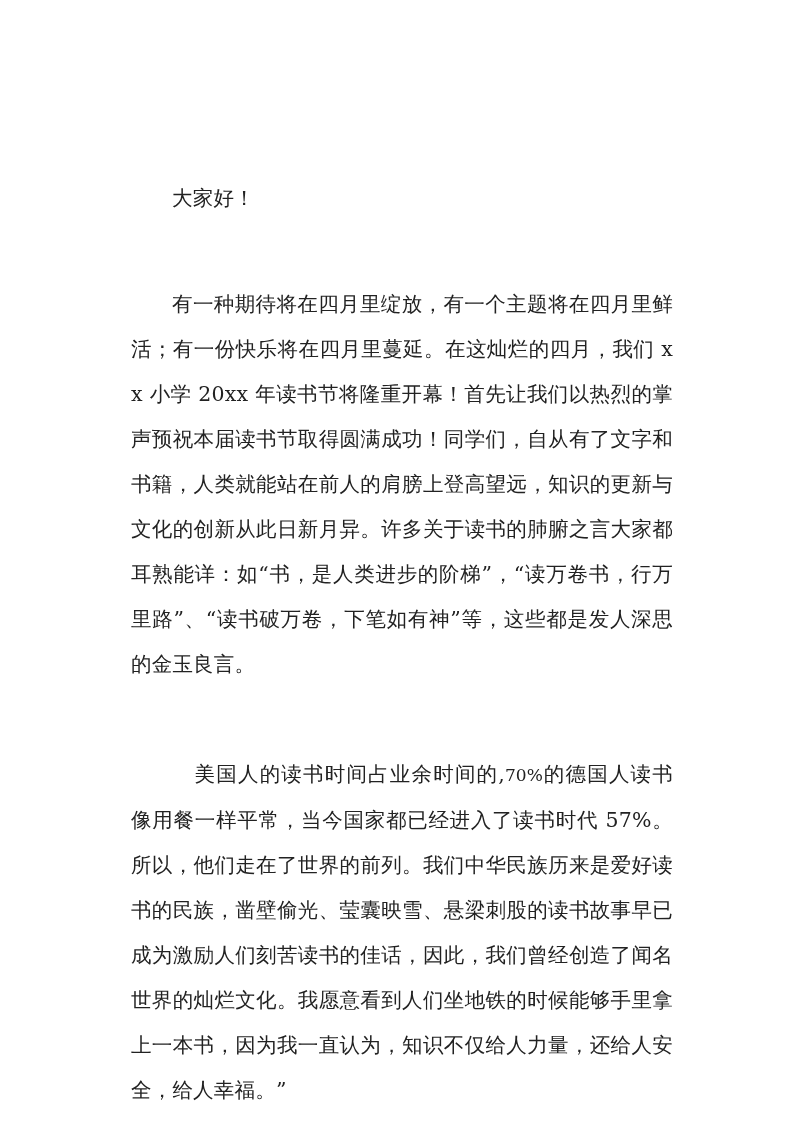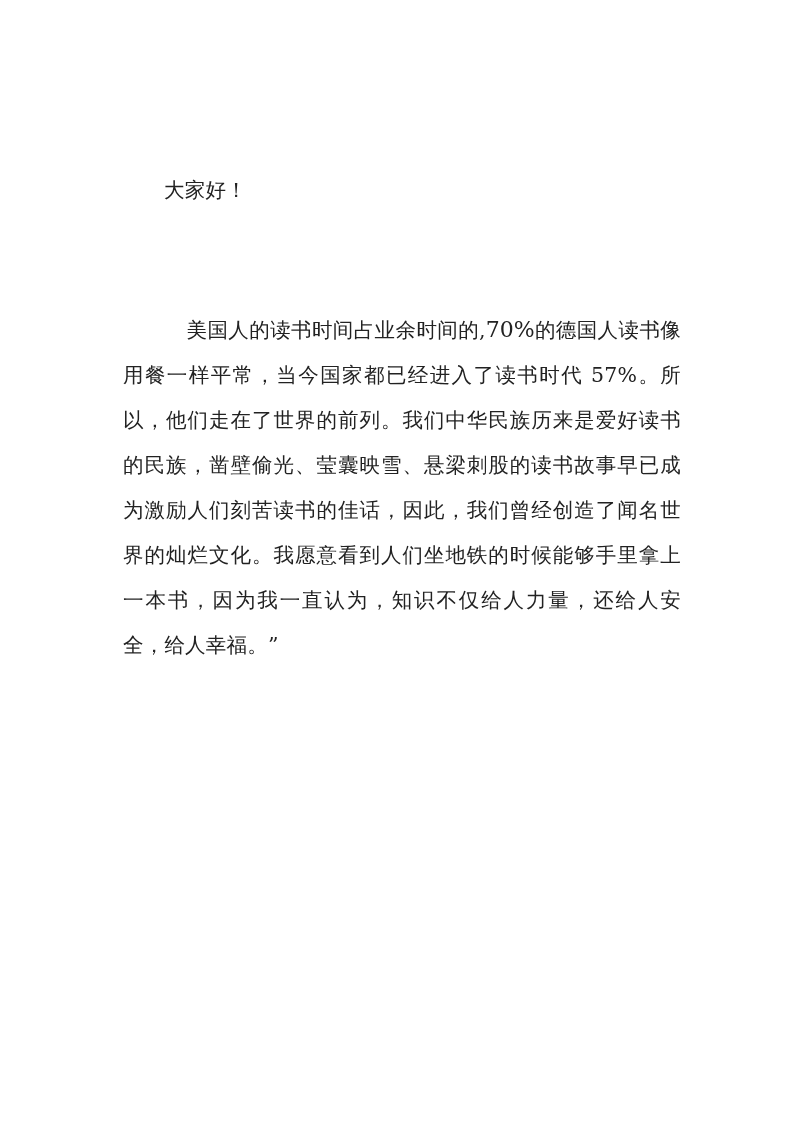--- a/index.html
+++ b/index.html
@@ -20,56 +20,57 @@
     background: #ffffff;
     box-sizing: border-box;
   }
   .doc-body {
     position: absolute;
     left: 123px;
     top: 168px;
     width: 558px;
   }
   .para {
-    margin: 0;
+    margin: 8px;
     font-size: 20.5px;
     line-height: 45px;
     color: #222222;
     text-align: justify;
     text-justify: inter-ideograph;
     letter-spacing: 0.2px;
     word-break: break-all;
     font-family: "DejaVu Serif", "Liberation Serif", serif;
   }
   .para.indent-2 { text-indent: 2em; }
   .para.indent-3 { text-indent: 3.1em; }
   .spacer-line {
     height: 45px;
   }
   .spacer-line-tall {
     height: 49px;
   }
   .num-small {
-    font-size: 22px;
+    font-size: 17px;
     letter-spacing: 0;
   }
   .latin {
     font-family: "DejaVu Serif", "Liberation Serif", serif;
   }
 </style>
 </head>
 <body>
 
 <div class="page">
   <div class="doc-body">
 
     <p class="para indent-2">大家好！</p>
 
     <div class="spacer-line"></div>
 
+    <p class="para indent-2">有一种期待将在四月里绽放，有一个主题将在四月里鲜活；有一份快乐将在四月里蔓延。在这灿烂的四月，我们 xx 小学 20xx 年读书节将隆重开幕！首先让我们以热烈的掌声预祝本届读书节取得圆满成功！同学们，自从有了文字和书籍，人类就能站在前人的肩膀上登高望远，知识的更新与文化的创新从此日新月异。许多关于读书的肺腑之言大家都耳熟能详：如“书，是人类进步的阶梯”，“读万卷书，行万里路”、“读书破万卷，下笔如有神”等，这些都是发人深思的金玉良言。</p>
 
     <div class="spacer-line-tall"></div>
 
     <p class="para indent-3"><span>美国人的读书时间占业余时间的,</span><span class="num-small latin">70%</span><span>的德国人读书像用餐一样平常，当今国家都已经进入了读书时代 </span><span class="latin">57%</span><span>。所以，他们走在了世界的前列。我们中华民族历来是爱好读书的民族，凿壁偷光、莹囊映雪、悬梁刺股的读书故事早已成为激励人们刻苦读书的佳话，因此，我们曾经创造了闻名世界的灿烂文化。我愿意看到人们坐地铁的时候能够手里拿上一本书，因为我一直认为，知识不仅给人力量，还给人安全，给人幸福。”</span></p>
 
     <div class="spacer-line-tall"></div>
 
   </div>
 </div>
 

